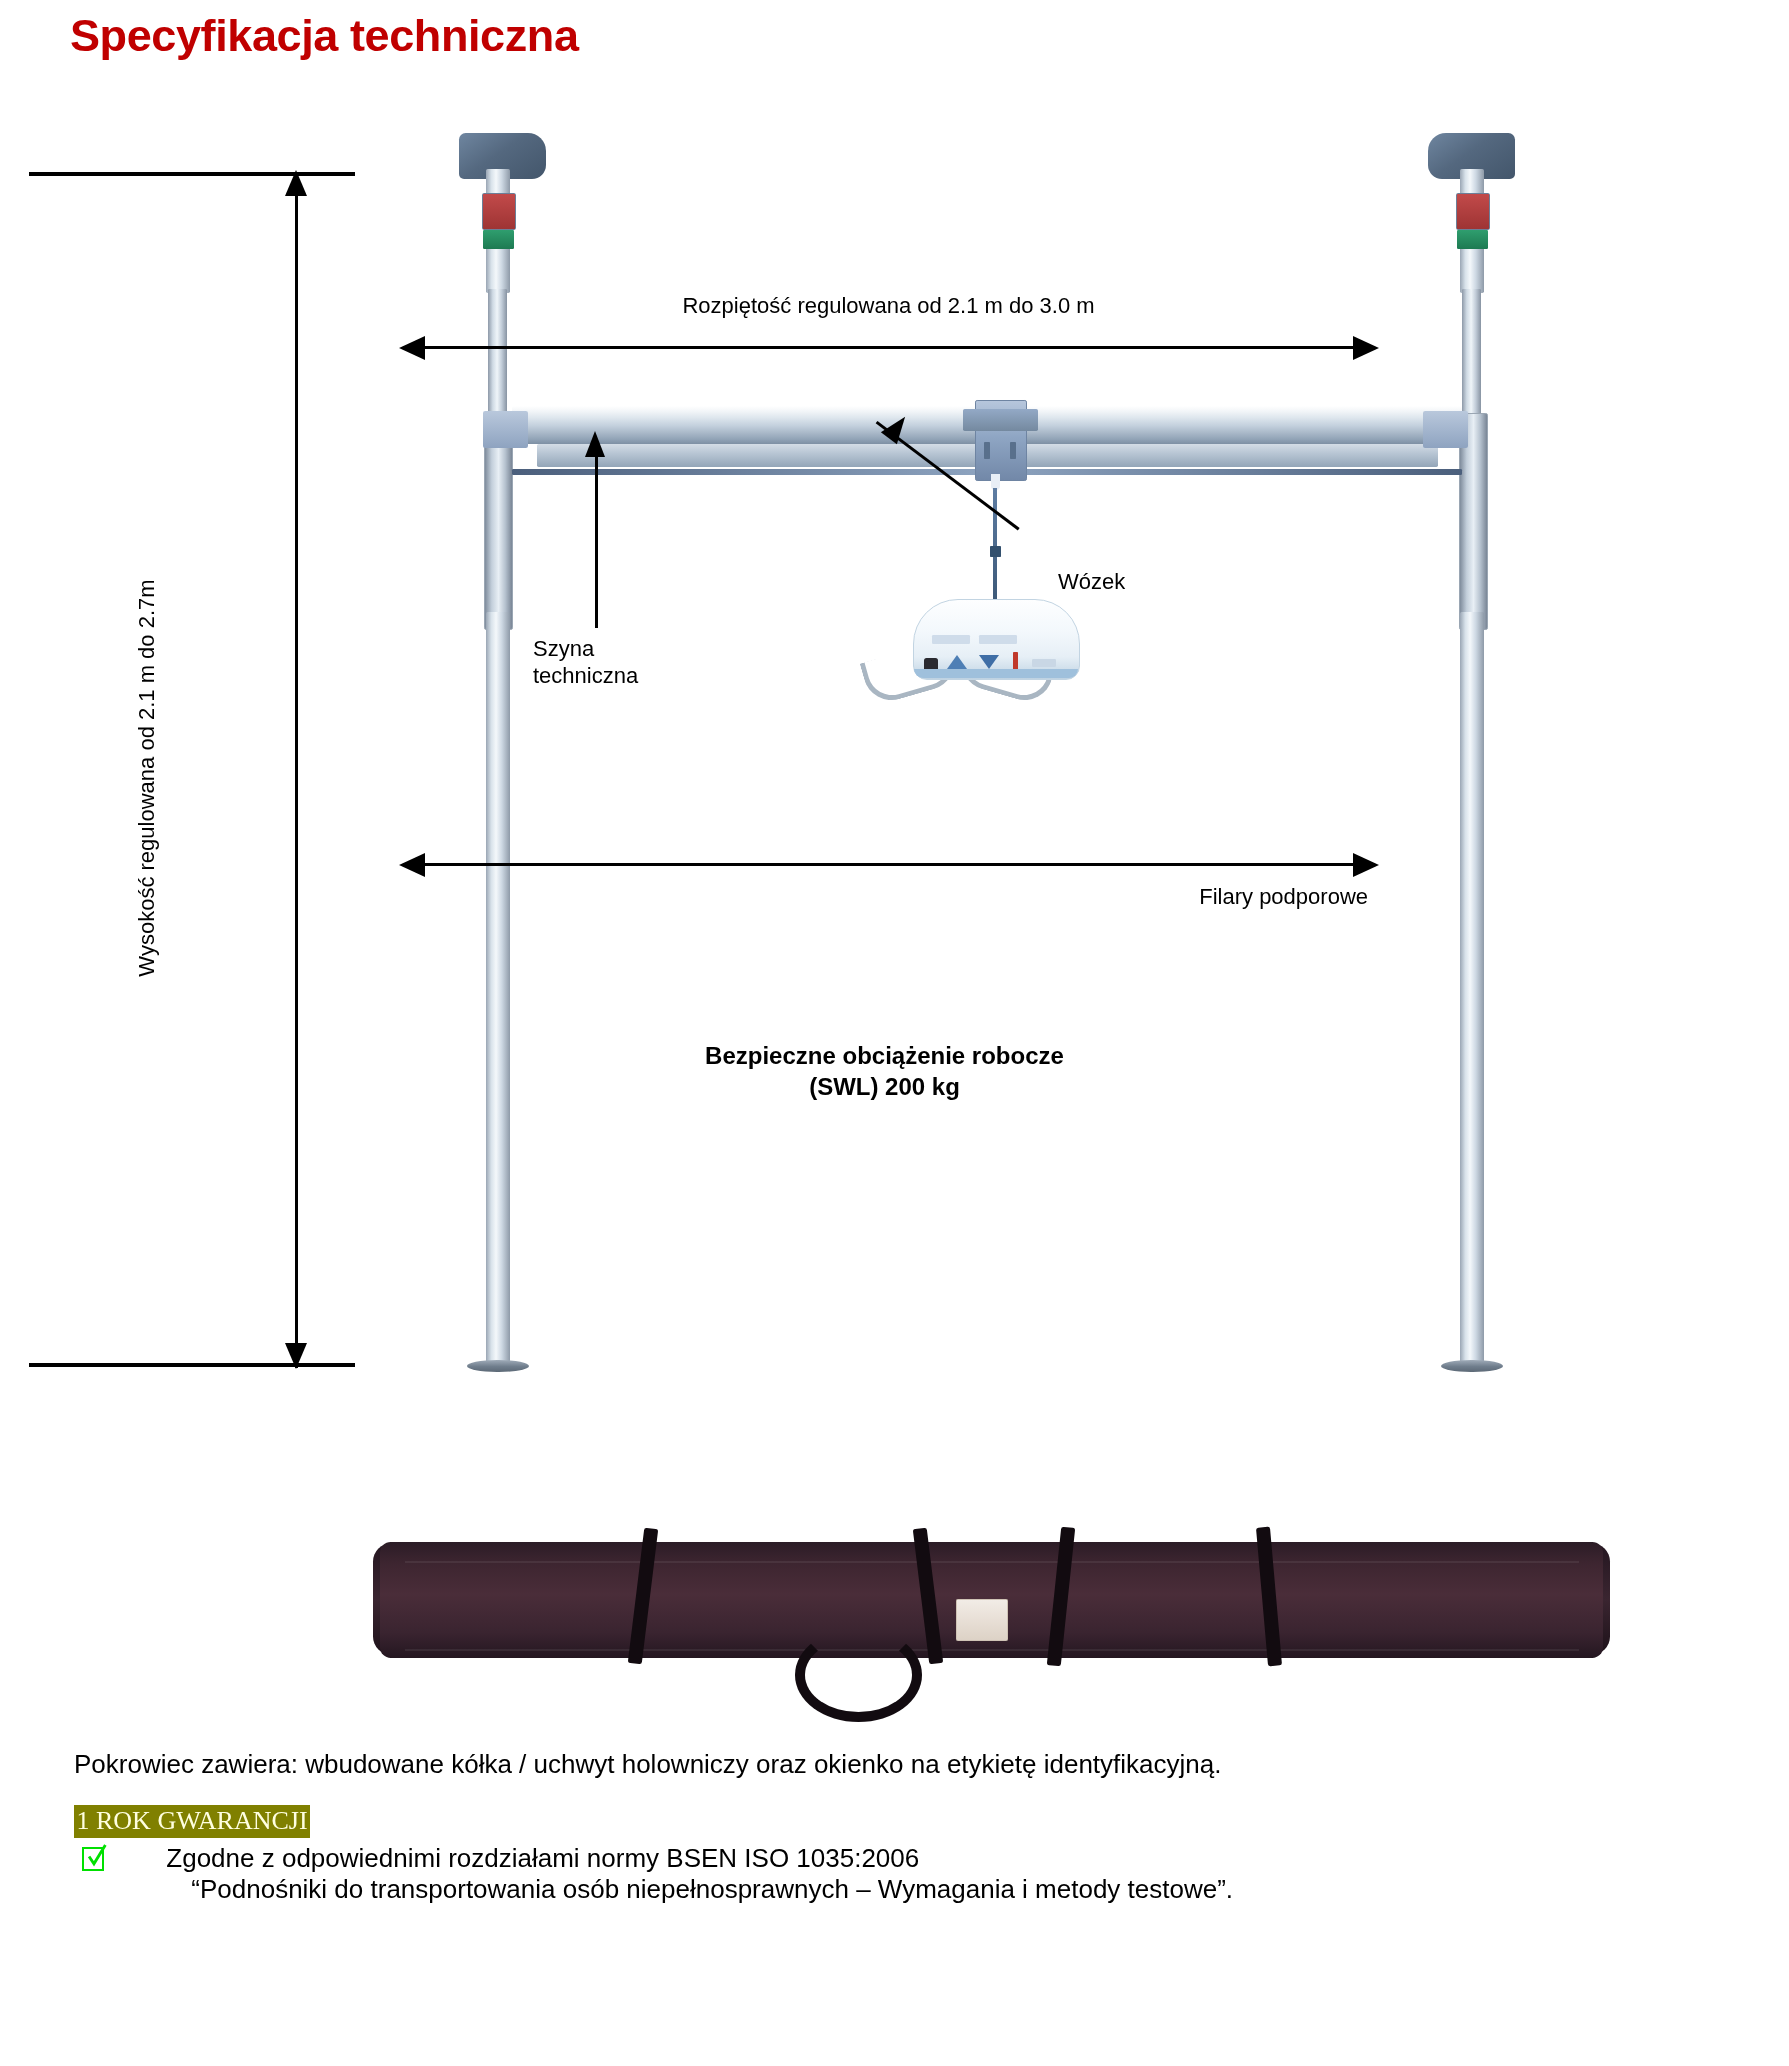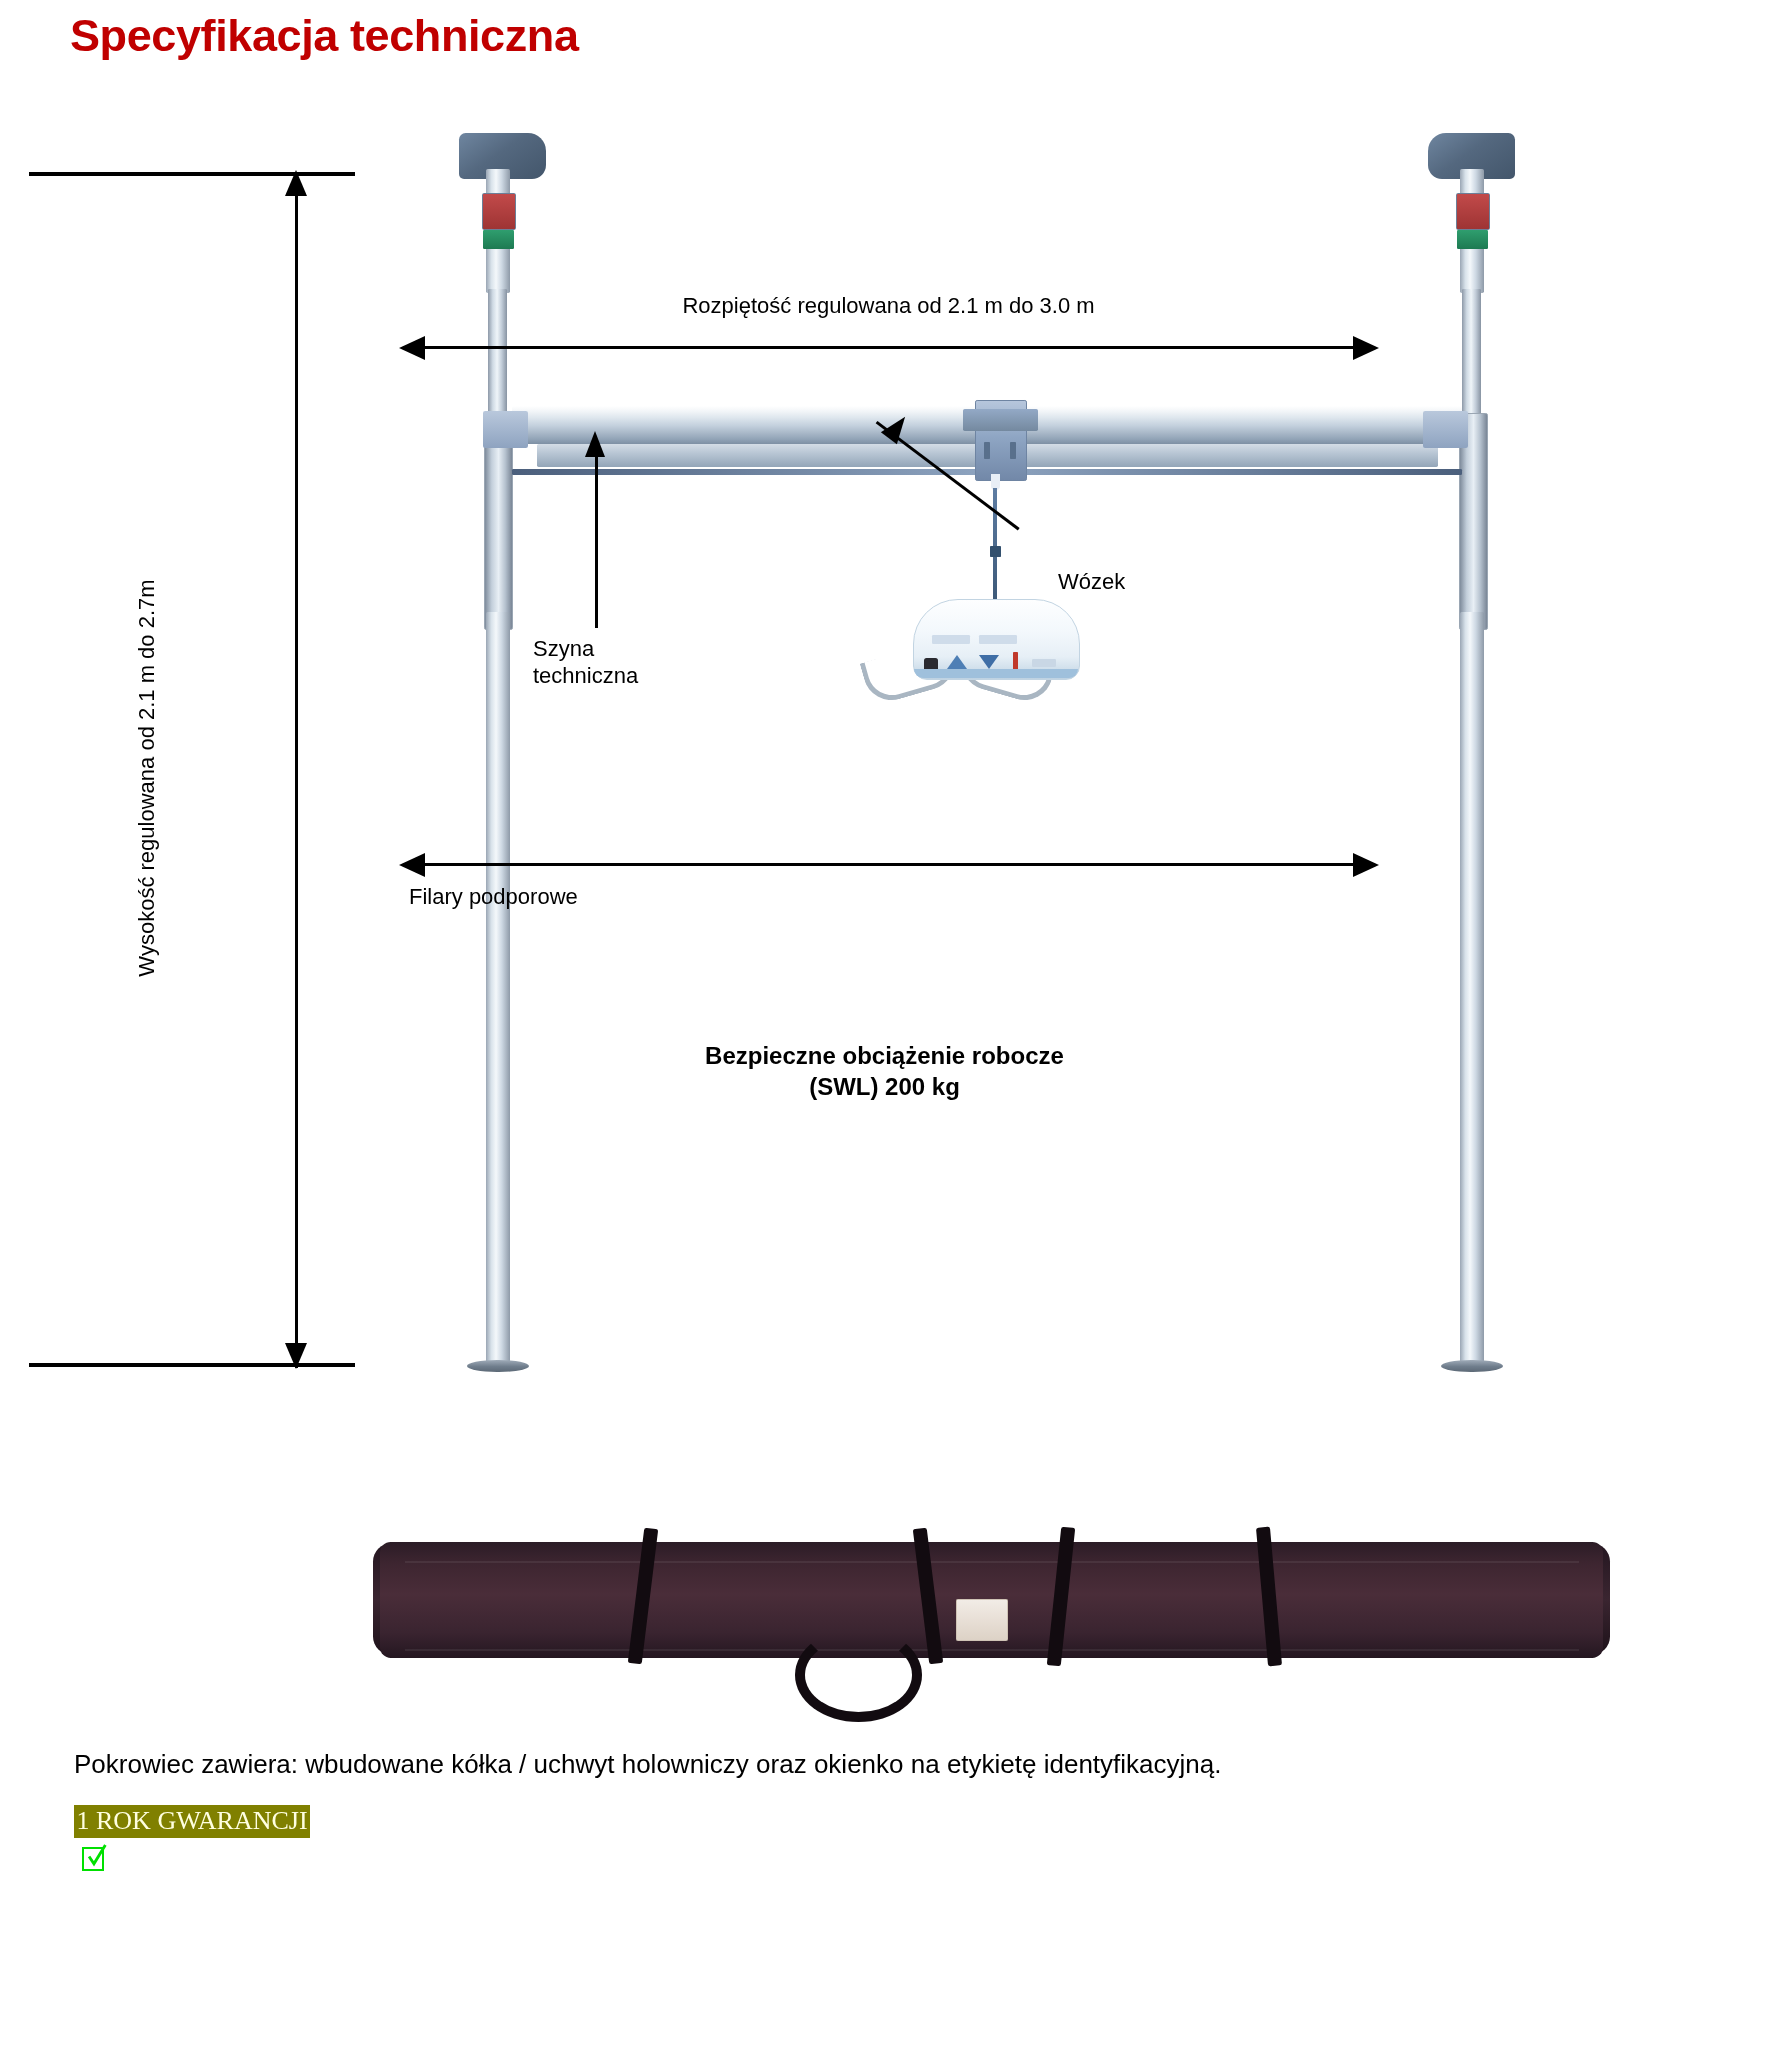--- a/index.html
+++ b/index.html
@@ -67,21 +67,21 @@
     left:399px;top:729px;width:0;height:0;
     border-top:12.4px solid transparent;border-bottom:12.4px solid transparent;
     border-right:26px solid #000;
   }
   #hdim2-arrow-r{
     left:1353px;top:729px;width:0;height:0;
     border-top:12.4px solid transparent;border-bottom:12.4px solid transparent;
     border-left:26px solid #000;
   }
   #hdim2-label{
-    left:409px;top:760px;width:959px;text-align:left;
+    left:409px;top:760px;width:959px;text-align:right;
     font-size:22px;white-space:nowrap;
   }
 
   
   #swl-note{
     left:492px;top:917px;width:785px;text-align:center;
     font-size:24px;font-weight:bold;line-height:1.28;
   }
 
   
@@ -313,15 +313,19 @@
 
   <div><span id="warranty-badge">1 ROK GWARANCJI</span></div>
 
   <div id="compliance-row">
     <div id="checkbox-icon">
       <span class="box"></span>
       <svg class="tick" viewBox="0 0 54 60" aria-hidden="true">
         <path d="M10 30 L22 48 L50 2" fill="none" stroke="#00E000" stroke-width="7"></path>
       </svg>
     </div>
+    <div id="compliance-text">
+      <div>Zgodne z odpowiednimi rozdziałami normy BSEN ISO 1035:2006</div>
+      <div id="compliance-line2">“Podnośniki do transportowania osób niepełnosprawnych – Wymagania i metody testowe”.</div>
+    </div>
   </div>
 </div>
 
 
 </body></html>

